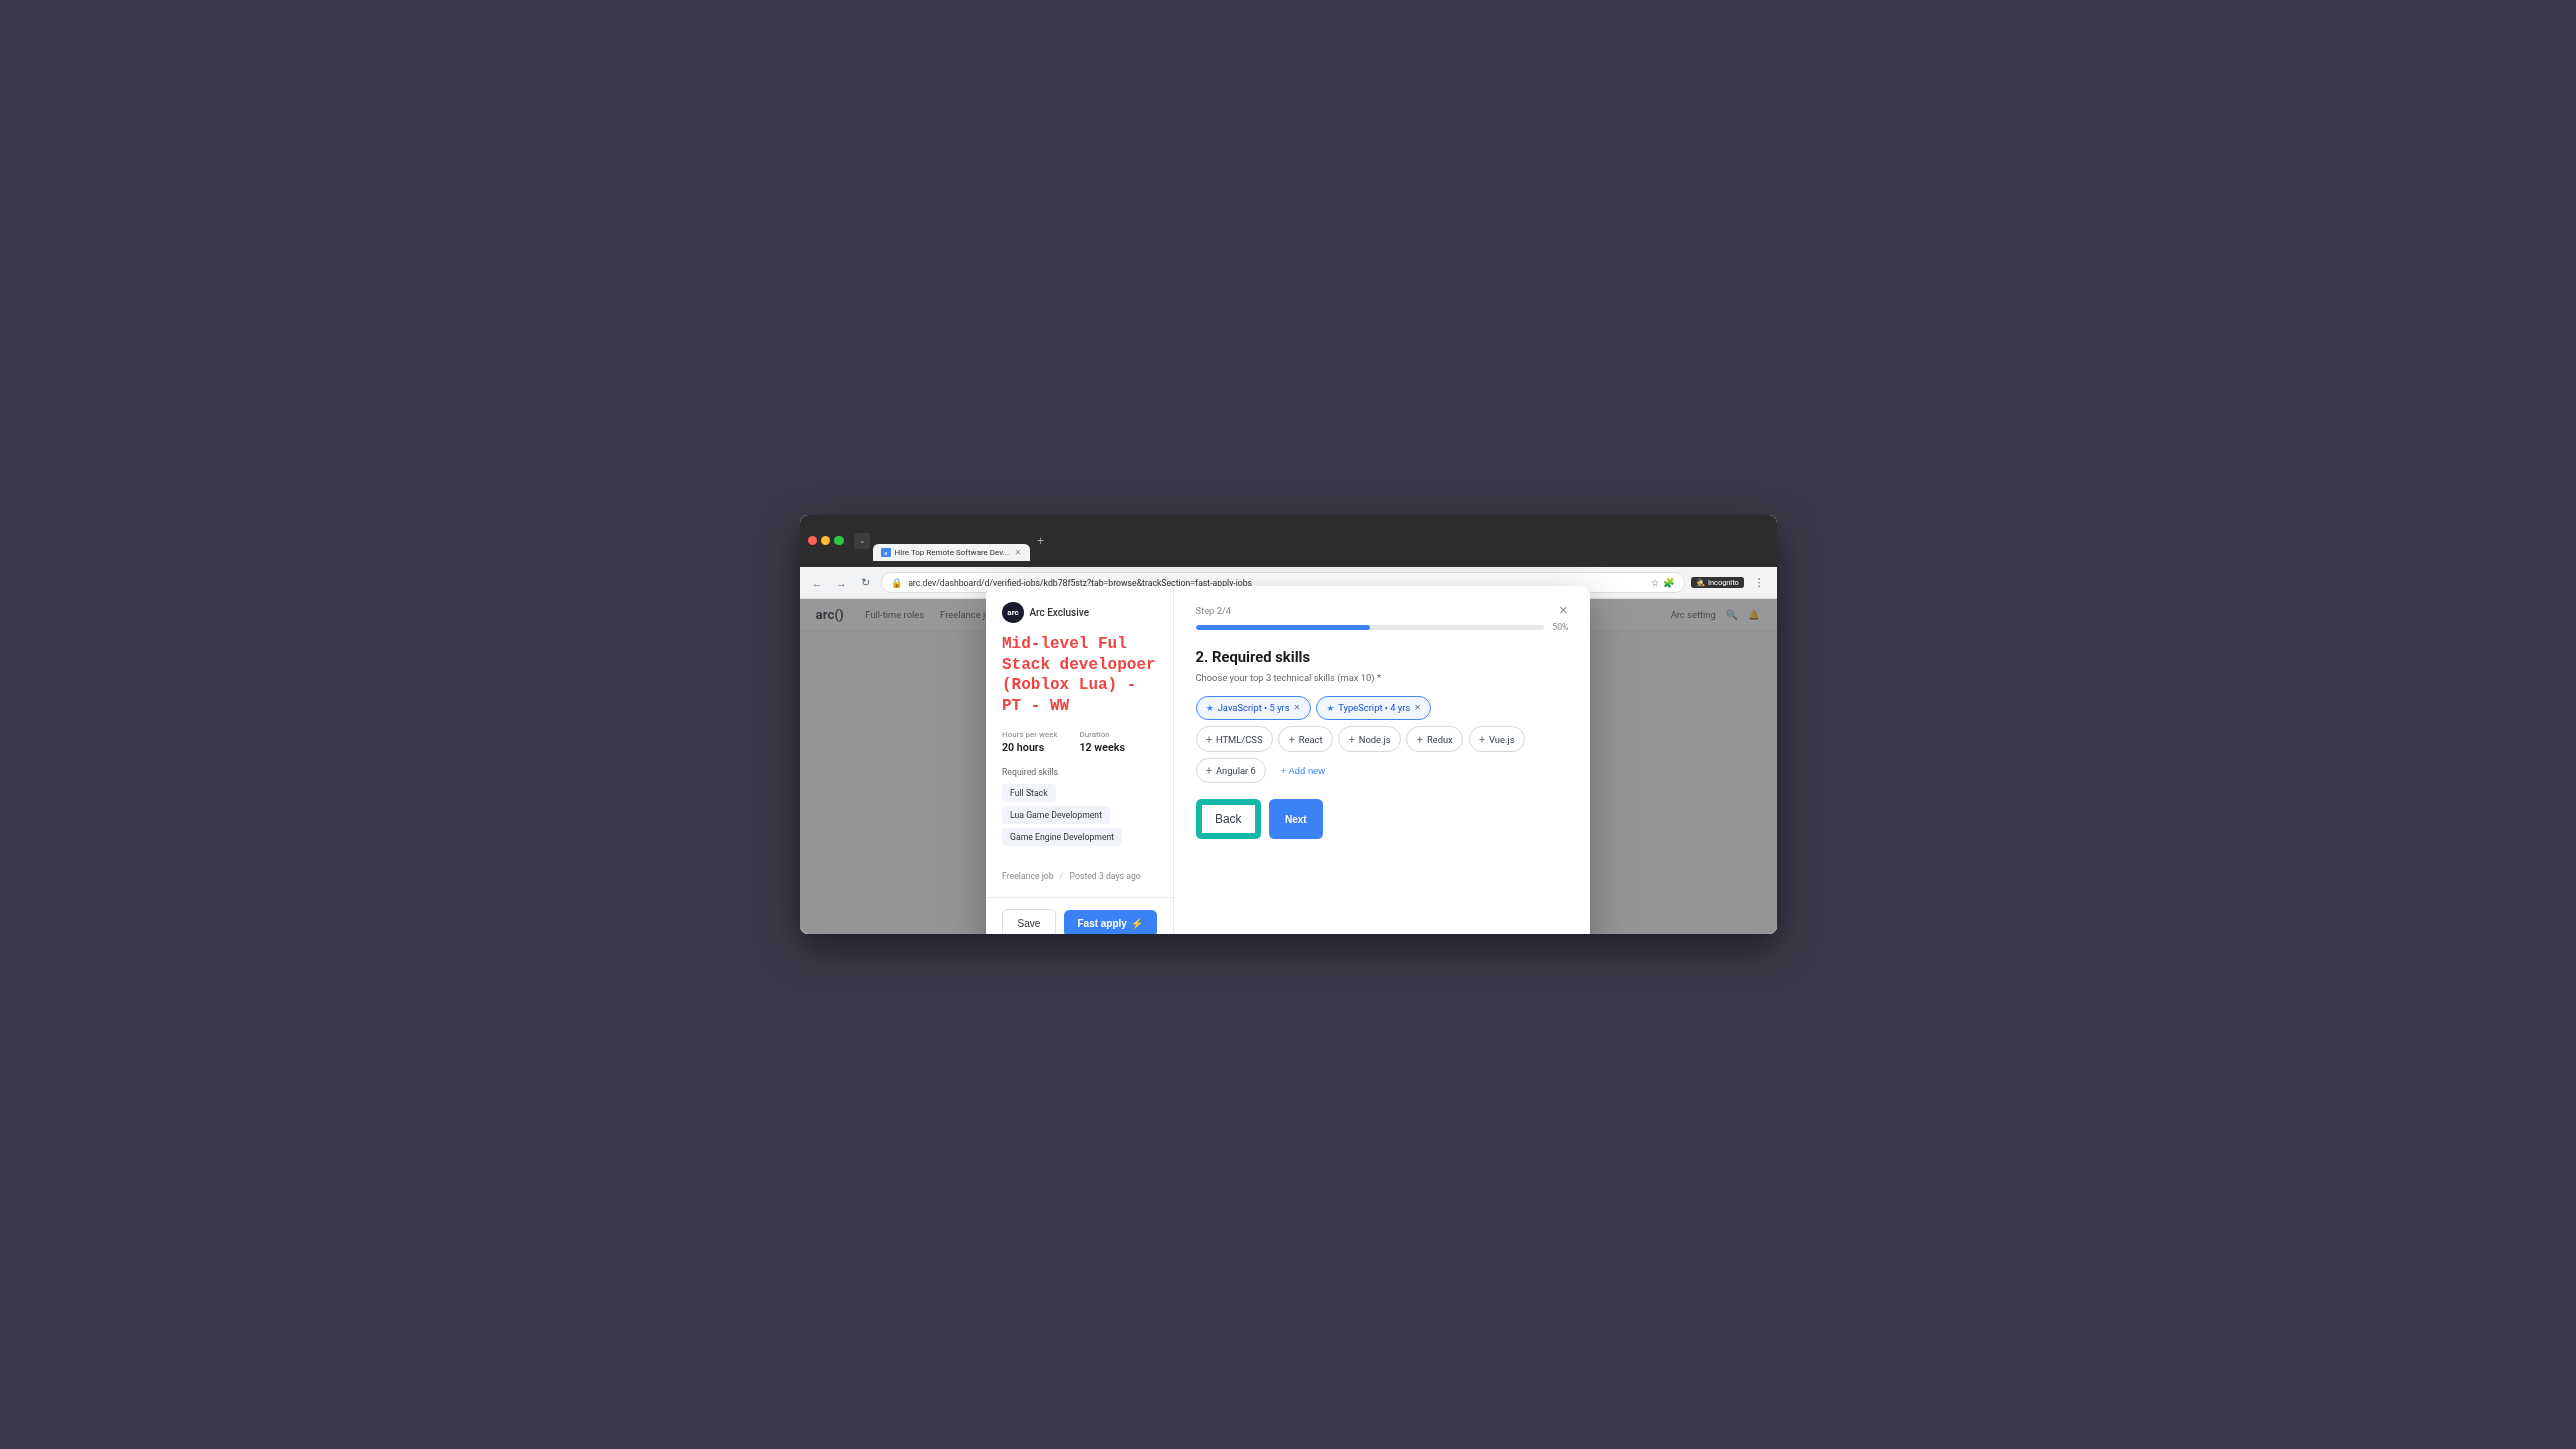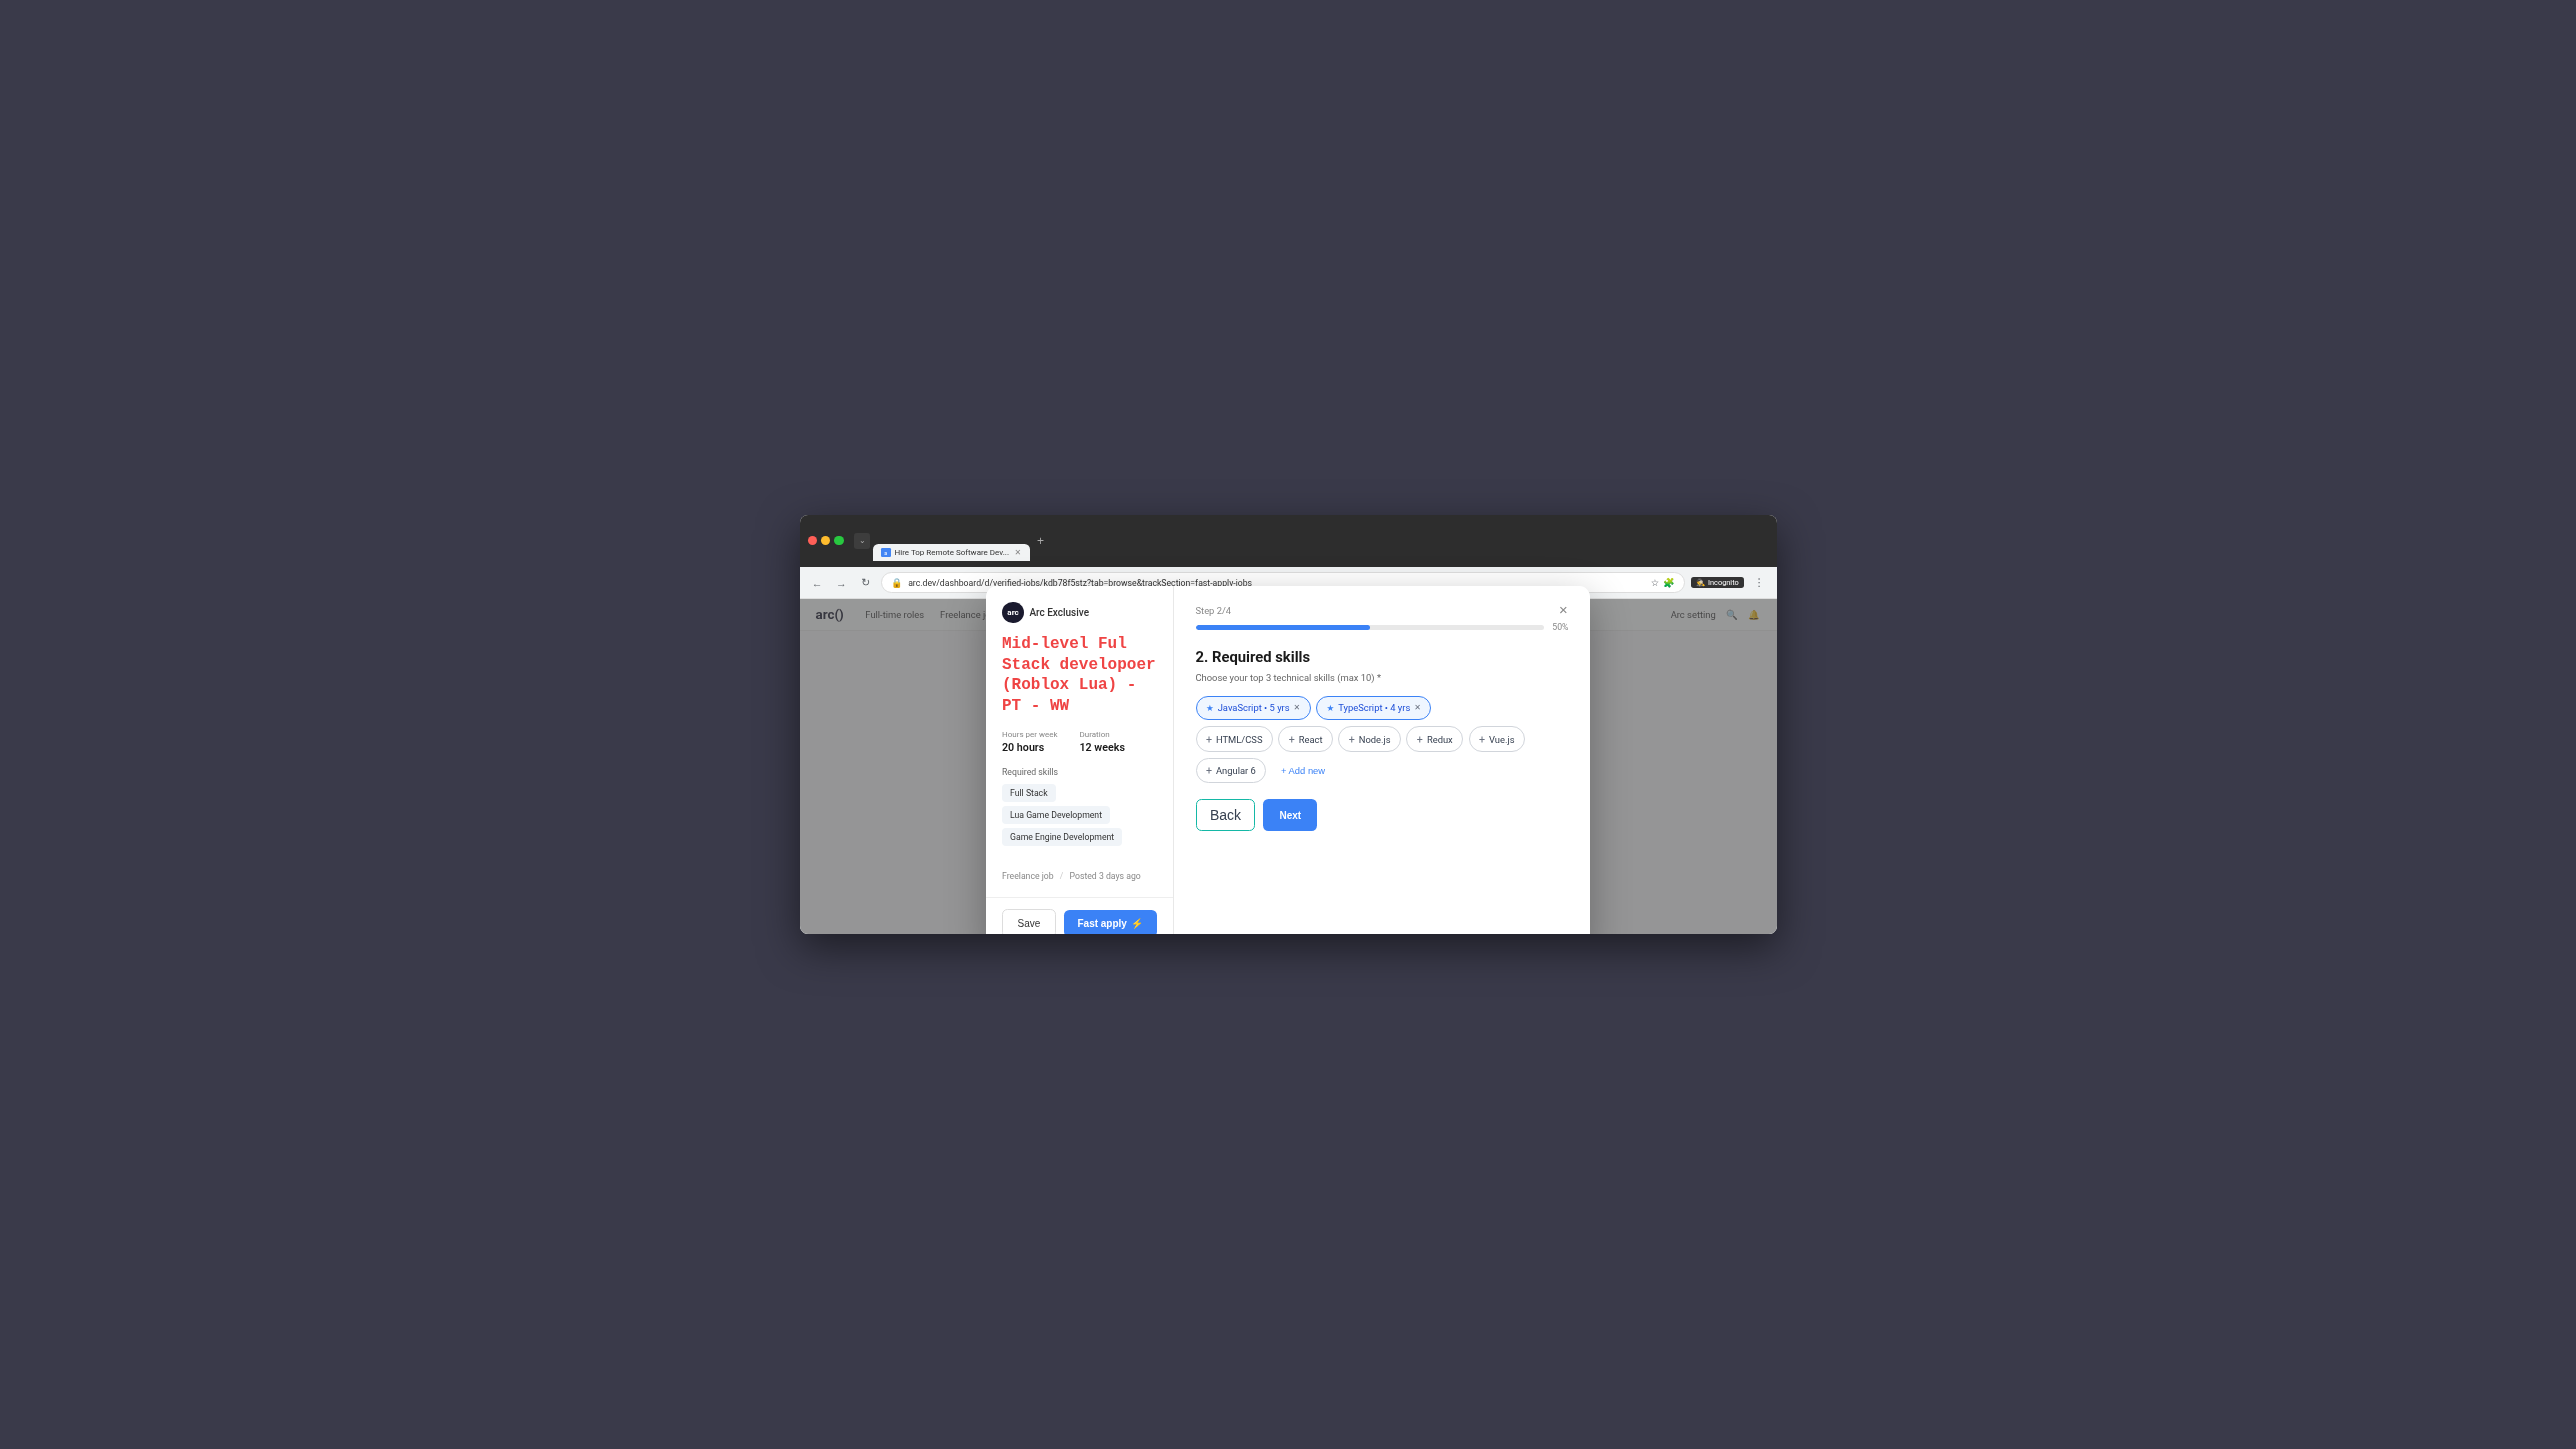--- a/index.html
+++ b/index.html
@@ -489,23 +489,23 @@
 
     .action-buttons {
       display: flex;
       gap: 8px;
       margin-top: 16px;
     }
 
     .back-btn {
       padding: 6.7px 13.4px;
       background: white;
-      border: 1px solid #14b8a6;
+      border: 6px solid #14b8a6;
       border-radius: 5.4px;
-      font-size: 14px;
+      font-size: 12px;
       color: #374151;
       cursor: pointer;
       font-weight: 500;
     }
 
     .next-btn {
       padding: 6.7px 16px;
       background: #3b82f6;
       border: none;
       border-radius: 5.4px;

